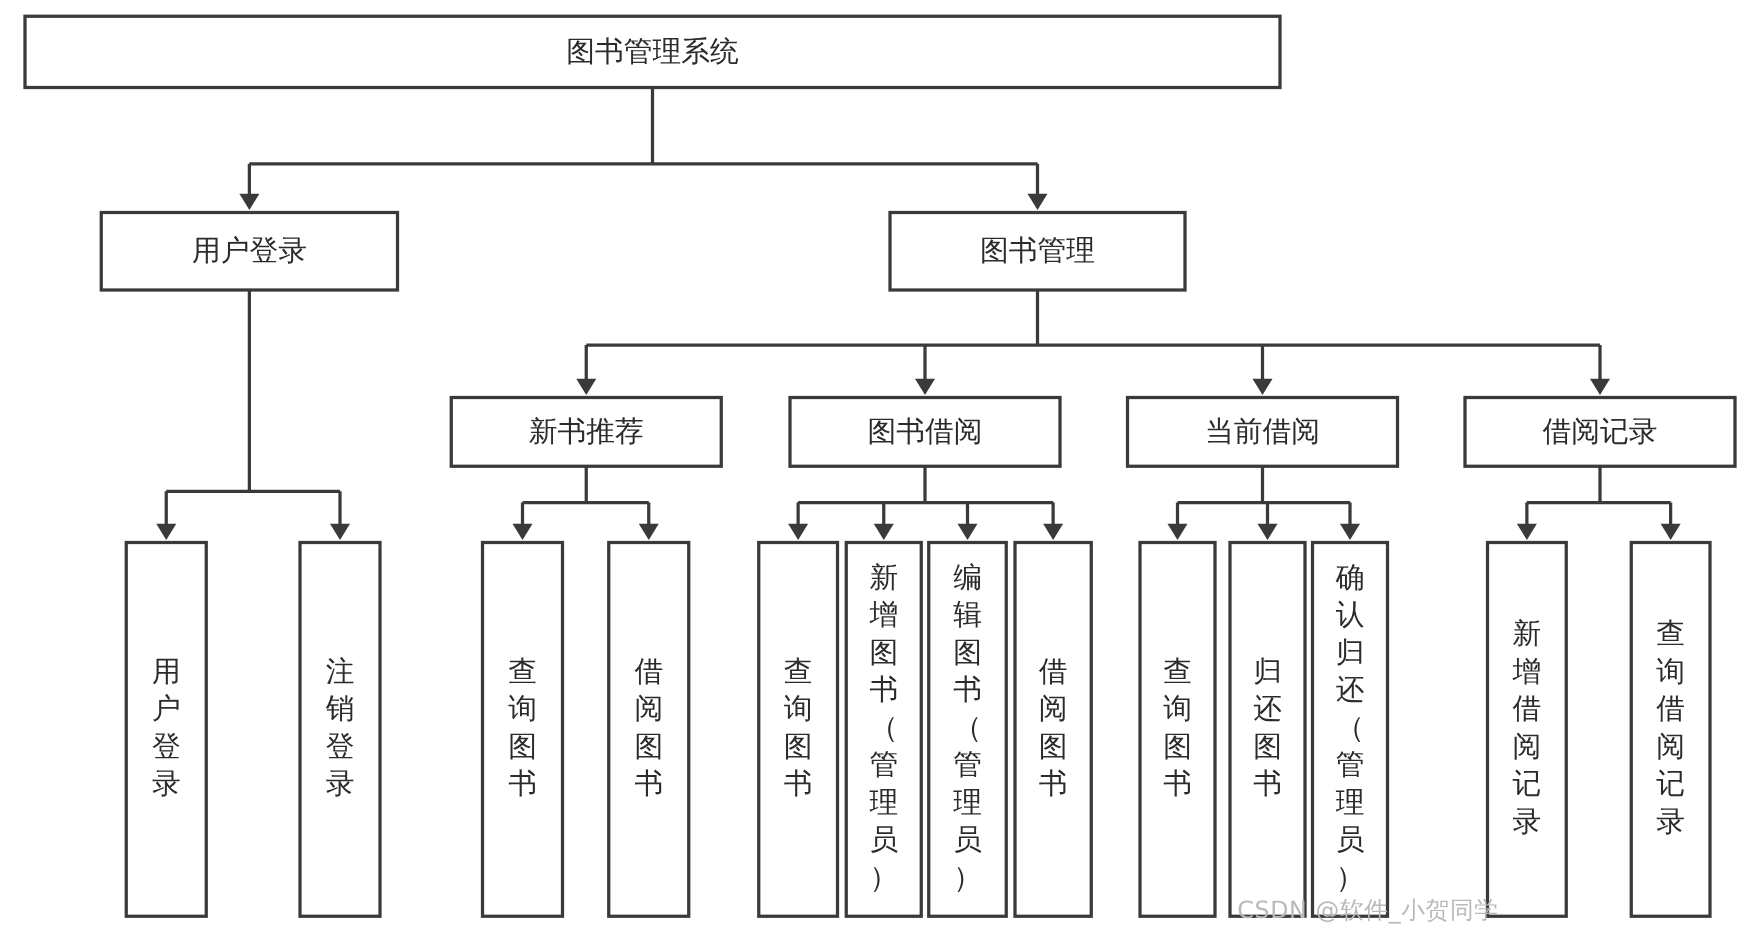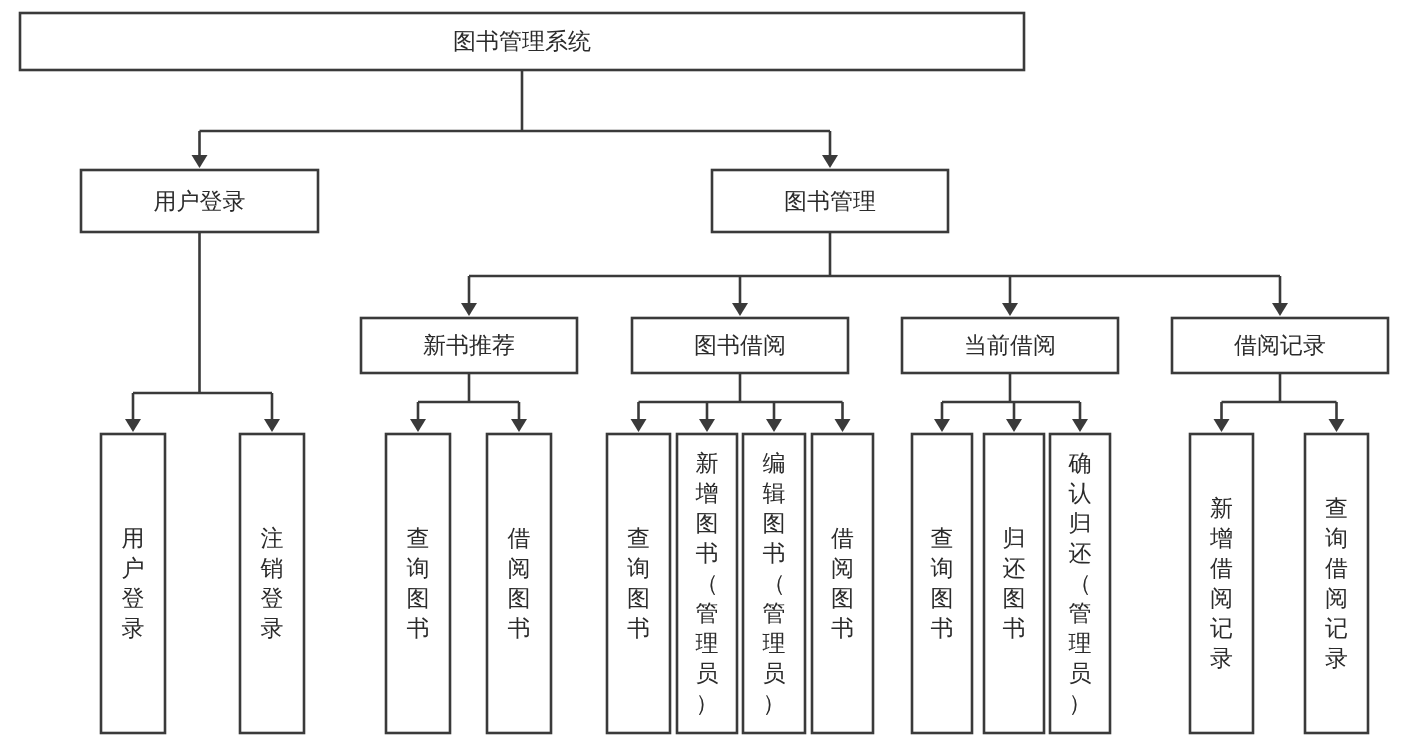--- a/index.html
+++ b/index.html
@@ -210,13 +210,14 @@
           <rect x="1190" y="434" width="63" height="299" class="node-box"></rect>
           <text x="1221.5" y="508.5" class="node-label vertical"><tspan x="1221.5" dy="0">新</tspan><tspan x="1221.5" dy="30">增</tspan><tspan x="1221.5" dy="30">借</tspan><tspan x="1221.5" dy="30">阅</tspan><tspan x="1221.5" dy="30">记</tspan><tspan x="1221.5" dy="30">录</tspan></text>
         </g>
         <g>
           <rect x="1305" y="434" width="63" height="299" class="node-box"></rect>
           <text x="1336.5" y="508.5" class="node-label vertical"><tspan x="1336.5" dy="0">查</tspan><tspan x="1336.5" dy="30">询</tspan><tspan x="1336.5" dy="30">借</tspan><tspan x="1336.5" dy="30">阅</tspan><tspan x="1336.5" dy="30">记</tspan><tspan x="1336.5" dy="30">录</tspan></text>
         </g>
       </g>
   </svg>
 
+  <div class="watermark">CSDN @软件_小贺同学</div>
 </div>
 
 </body></html>

